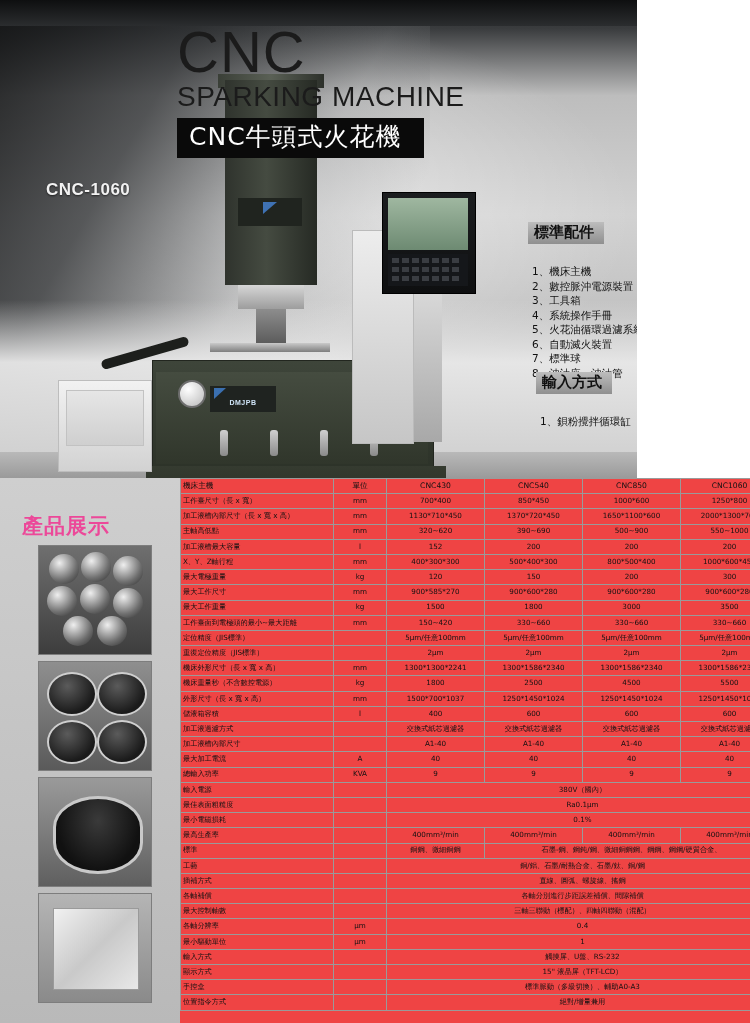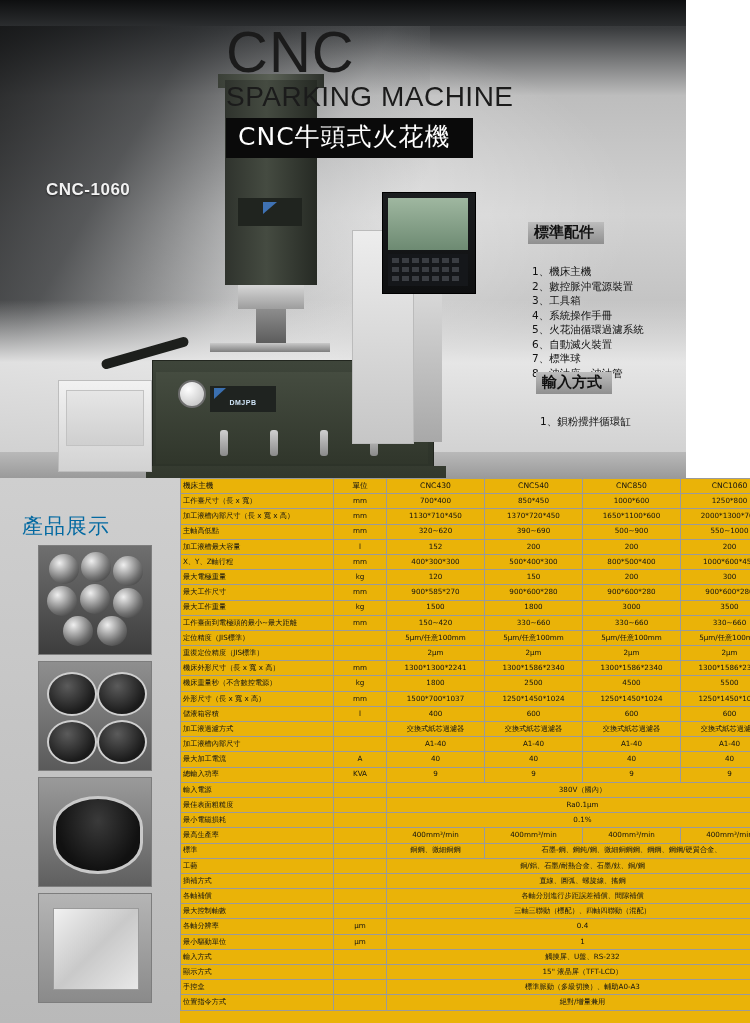--- a/index.html
+++ b/index.html
@@ -5,21 +5,21 @@
   html,body{margin:0;padding:0;}
   body{
     width:750px;height:1023px;
     background:#ffffff;
     font-family:"Liberation Sans", sans-serif;
     overflow:hidden;
     position:relative;
   }
   
   .hero{
-    position:absolute;left:0;top:0;width:686px;height:478px;
+    position:absolute;left:0;top:0;width:637px;height:478px;
     background:linear-gradient(180deg,#e9e9e9 0%,#dcdcdc 35%,#cfcfcf 70%,#c4c4c4 100%);
     overflow:hidden;
   }
   .hero .darkband{
     position:absolute;left:0;top:0;width:750px;height:478px;
     background:
       radial-gradient(ellipse at 30% 45%, rgba(255,255,255,.55) 0%, rgba(255,255,255,0) 55%),
       linear-gradient(180deg,#2a2c2e 0%,#3a3c3e 6%,#bdbdbd 20%,#d2d2d2 45%,#b8b8b8 78%,#9d9d9d 100%);
   }
   .hero .topstripe{
@@ -100,39 +100,39 @@
   .spec-list{margin:20px 0 0 4px;font-size:10.5px;line-height:14.5px;color:#111;
     font-family:"DejaVu Sans","Liberation Sans",sans-serif;}
   .spec-box2{position:absolute;left:536px;top:372px;width:205px;color:#111;}
 
   
   .gallery-band{
     position:absolute;left:0;top:478px;width:180px;height:545px;
     background:linear-gradient(180deg,#cfcfcf,#b9b9b9);
   }
   .gallery-title{
-    position:absolute;left:22px;top:512px;font-size:21px;font-weight:normal;color:#0369a1;
+    position:absolute;left:22px;top:512px;font-size:21px;font-weight:bold;color:#ec4899;
     font-family:"DejaVu Sans","Liberation Sans",sans-serif;letter-spacing:1px;
   }
   .thumb{position:absolute;left:38px;width:112px;height:108px;border:1px solid #7d7d7d;overflow:hidden;}
   .t1{top:545px;background:linear-gradient(180deg,#6f6f6f,#3d3d3d);}
   .t2{top:661px;background:linear-gradient(180deg,#8f8f8f,#5a5a5a);}
   .t3{top:777px;background:linear-gradient(180deg,#9a9a9a,#5f5f5f);}
   .t4{top:893px;background:linear-gradient(180deg,#b5b5b5,#8a8a8a);}
   .t1 .cell{position:absolute;width:30px;height:30px;border-radius:50%;
     background:radial-gradient(circle at 35% 30%,#efefef,#6e6e6e 60%,#2a2a2a);}
   .t2 .disc{position:absolute;width:46px;height:40px;border-radius:50%;
     background:radial-gradient(circle at 40% 30%,#5b5b5b,#1a1a1a 70%);border:2px solid #cfcfcf;}
   .t3 .bowl{position:absolute;left:14px;top:18px;width:84px;height:72px;border-radius:50%/40%;
     background:radial-gradient(ellipse at 50% 30%,#3a3a3a,#111 70%);border:3px solid #c9c9c9;}
   .t4 .plate{position:absolute;left:14px;top:14px;width:84px;height:80px;
     background:linear-gradient(135deg,#f1f1f1,#c9c9c9 50%,#e8e8e8);border:1px solid #9a9a9a;}
 
   
-  .table-wrap{position:absolute;left:180px;top:478px;width:570px;height:545px;background:#eab308;}
+  .table-wrap{position:absolute;left:180px;top:478px;width:570px;height:545px;background:#ef4444;}
   table{border-collapse:collapse;width:570px;table-layout:fixed;
     font-family:"DejaVu Sans","Liberation Sans",sans-serif;}
   td{
     border:1px solid #9a9a9a;
     font-size:7.2px;line-height:8.4px;
     padding:0 2px;height:14.2px;color:#111;
     overflow:hidden;white-space:nowrap;
   }
   td.label{width:148px;text-align:left;}
   td.unit{width:48px;text-align:center;}

